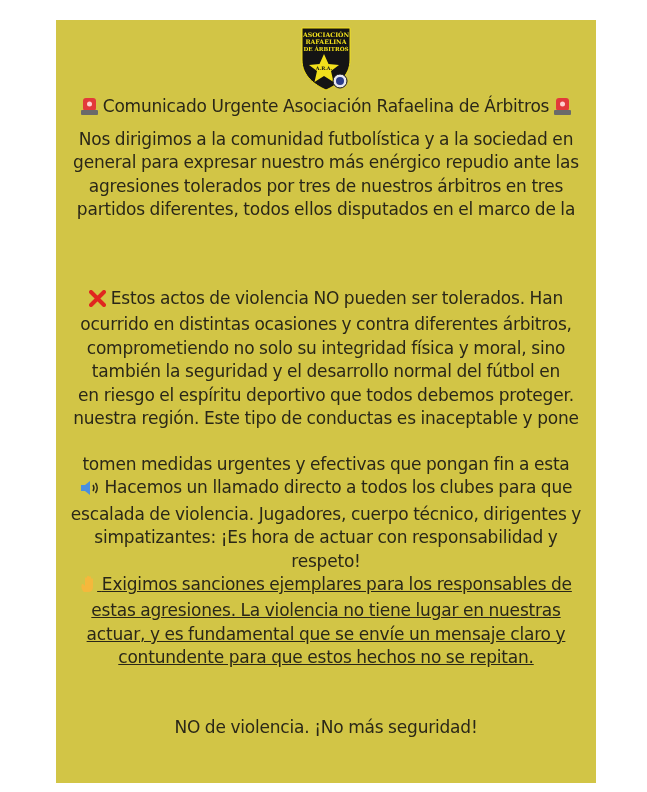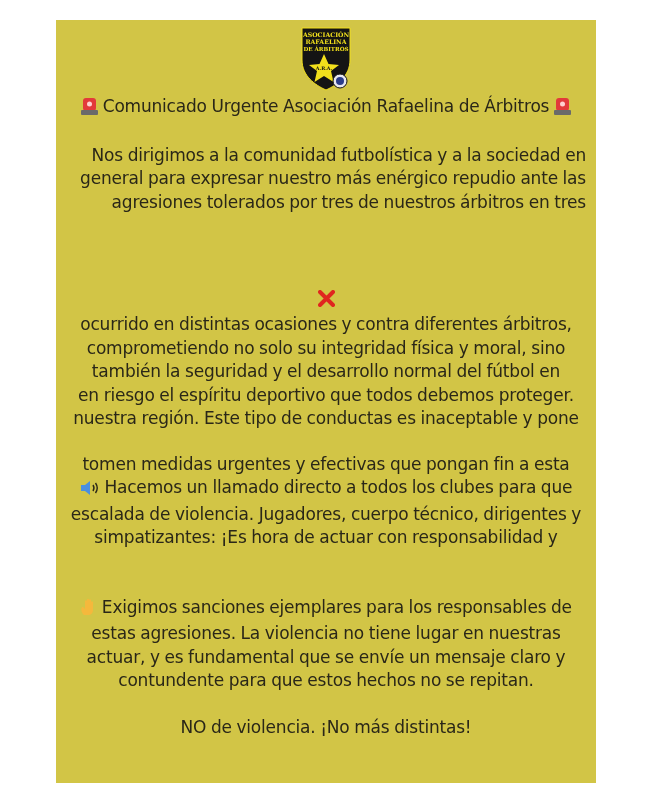--- a/index.html
+++ b/index.html
@@ -10,24 +10,24 @@
     }
     .logo {
       position: absolute; left: 299px; top: 26px; width: 54px; height: 66px;
     }
     .text {
       position: absolute; left: 66px; width: 520px; text-align: center;
       font-family: "DejaVu Sans", sans-serif; font-size: 17px; line-height: 23.4px;
       color: #2a2718; letter-spacing: -0.2px; word-spacing: -0.5px;
     }
     .title { top: 95px; }
-    .p1 { top: 144px; text-align: right; }
+    .p1 { top: 128px; }
     .p2 { top: 287px; }
     .p3 { top: 453px; }
-    .p4 { top: 596px; }
+    .p4 { top: 573px; text-decoration: underline; }
     .p5 { top: 716px; }
     .emoji { display: inline-block; vertical-align: -3px; }
     .line { display: block; white-space: nowrap; }
   </style>
 </head>
 <body>
 
 <div class="panel"></div>
 
 <svg class="logo" viewBox="0 0 54 66">
@@ -58,29 +58,31 @@
           <rect x="0" y="13" width="17" height="5" rx="1" fill="#6a6a6a"></rect>
         </svg>
     </span>
   </span>
 </div>
 
 <div class="text p1">
   <span class="line">Nos dirigimos a la comunidad futbolística y a la sociedad en</span>
   <span class="line">general para expresar nuestro más enérgico repudio ante las</span>
   <span class="line">agresiones tolerados por tres de nuestros árbitros en tres</span>
+  <span class="line">partidos diferentes, todos ellos disputados en el marco de la</span>
 </div>
 
 <div class="text p2">
   <span class="line">
     <span class="emoji">
       <svg width="17" height="17" viewBox="0 0 17 17">
           <path d="M2 2 L15 15 M15 2 L2 15" stroke="#e0261f" stroke-width="4" stroke-linecap="round"></path>
         </svg>
     </span>
+    <span>Estos actos de violencia NO pueden ser tolerados. Han</span>
   </span>
   <span class="line">ocurrido en distintas ocasiones y contra diferentes árbitros,</span>
   <span class="line">comprometiendo no solo su integridad física y moral, sino</span>
   <span class="line">también la seguridad y el desarrollo normal del fútbol en</span>
   <span class="line">en riesgo el espíritu deportivo que todos debemos proteger.</span>
   <span class="line">nuestra región. Este tipo de conductas es inaceptable y pone</span>
 </div>
 
 <div class="text p3">
   <span class="line">tomen medidas urgentes y efectivas que pongan fin a esta</span>
@@ -88,31 +90,32 @@
     <span class="emoji">
       <svg width="20" height="16" viewBox="0 0 20 16">
           <path d="M1 5 H5 L10 1 V15 L5 11 H1 Z" fill="#4a8fe0"></path>
           <path d="M13 5 Q15 8 13 11 M15.5 3 Q19 8 15.5 13" stroke="#2a2718" stroke-width="1.4" fill="none"></path>
         </svg>
     </span>
     <span>Hacemos un llamado directo a todos los clubes para que</span>
   </span>
   <span class="line">escalada de violencia. Jugadores, cuerpo técnico, dirigentes y</span>
   <span class="line">simpatizantes: ¡Es hora de actuar con responsabilidad y</span>
+  <span class="line">respeto!</span>
 </div>
 
 <div class="text p4">
   <span class="line">
     <span class="emoji">
       <svg width="17" height="18" viewBox="0 0 17 18">
           <path d="M4 17 C1 14 1 11 2 9 L3 9 L5 11 V3 Q6 1.5 7 3 V8 V1.5 Q8 0 9 1.5 V8 V2 Q10 0.5 11 2 V8 V4 Q12 2.5 13 4 V12 C13 15 11 17 8 17 Z" fill="#f5b83c"></path>
         </svg>
     </span>
     <span>Exigimos sanciones ejemplares para los responsables de</span>
   </span>
   <span class="line">estas agresiones. La violencia no tiene lugar en nuestras</span>
   <span class="line">actuar, y es fundamental que se envíe un mensaje claro y</span>
   <span class="line">contundente para que estos hechos no se repitan.</span>
 </div>
 
 <div class="text p5">
-  <span class="line">NO de violencia. ¡No más distintas!</span>
+  <span class="line">NO de violencia. ¡No más seguridad!</span>
 </div>
 
 </body></html>

